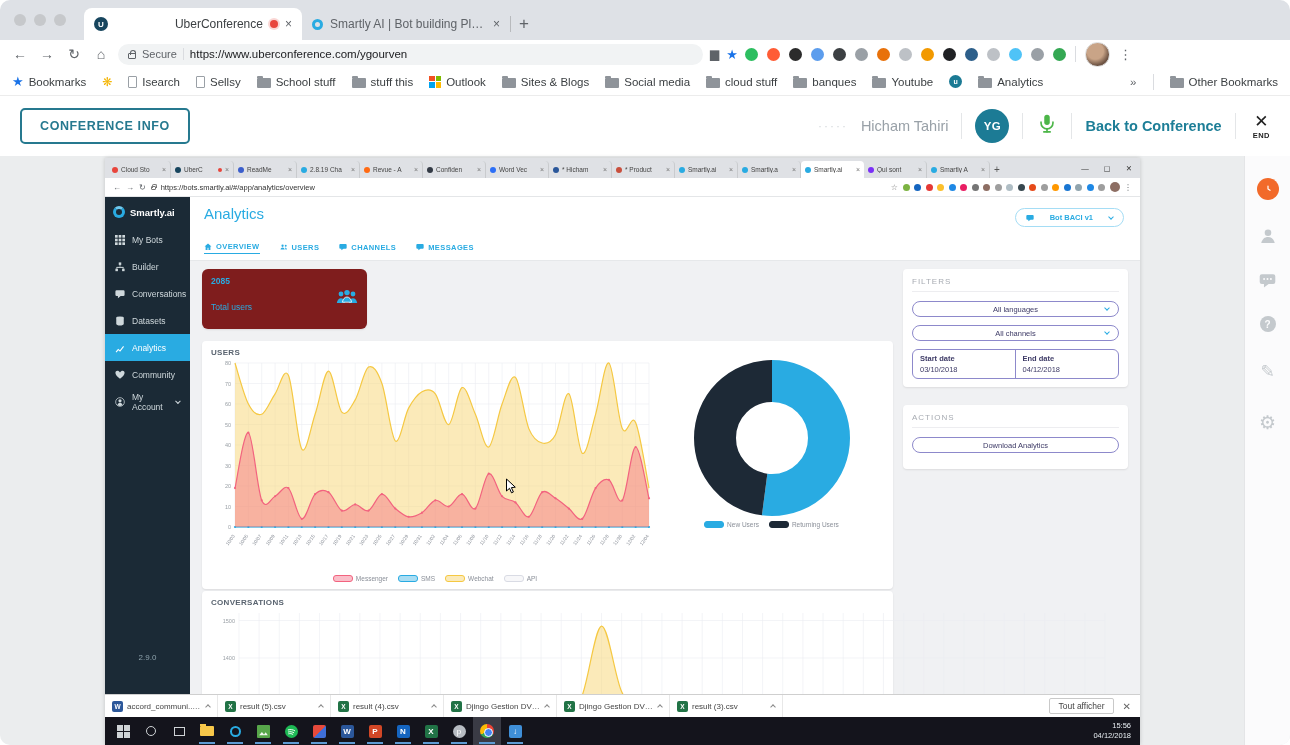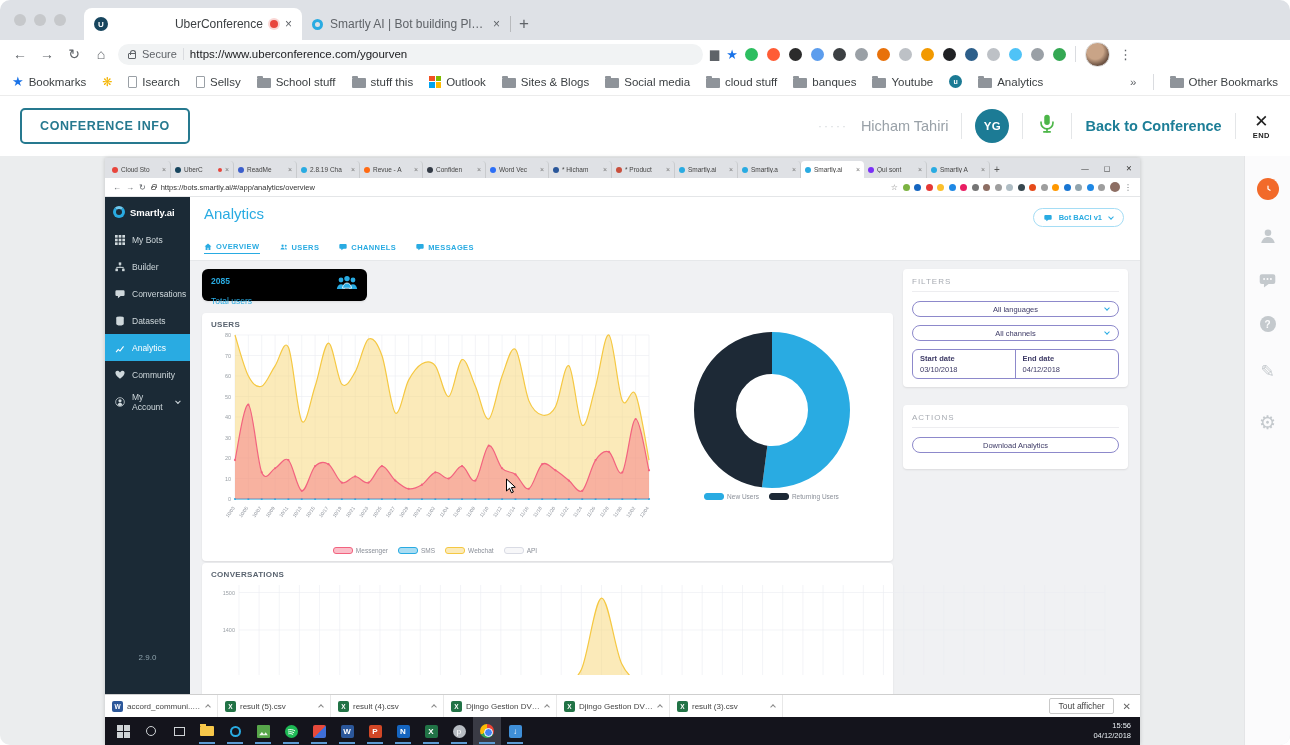--- a/index.html
+++ b/index.html
@@ -99,32 +99,32 @@
 .sitem svg{width:10px;height:10px;flex:none;}
 .sitem.active{background:#29abe2;color:#fff;}
 .sitem .chv{margin-left:auto;}
 .sver{position:absolute;bottom:32px;left:0;right:0;text-align:center;font-size:8px;color:#8fa3ad;}
 .chv{display:inline-block;width:4px;height:4px;border-right:1.4px solid currentColor;border-bottom:1.4px solid currentColor;transform:rotate(45deg);margin-top:-2px;}
 .chv-up{transform:rotate(-135deg);margin-top:2px;}
 
 .amain{flex:1;display:flex;flex-direction:column;overflow:hidden;}
 .ahead{background:#fff;height:64px;position:relative;border-bottom:1px solid #e6e8ea;flex:none;}
 .atitle{position:absolute;left:14px;top:8px;color:#29abe2;font-size:15px;}
-.botpill{position:absolute;right:16px;top:11px;border:1px solid #a5ddf5;border-radius:11px;color:#29abe2;font-size:7.5px;font-weight:bold;padding:4px 10px;display:flex;align-items:center;gap:7px;background:#fff;}
+.botpill{position:absolute;right:16px;top:11px;border:1px solid #a5ddf5;border-radius:11px;color:#29abe2;font-size:7.5px;font-weight:bold;padding:4px 10px;display:flex;align-items:center;gap:16px;background:#fff;}
 .botpill .chv{border-color:#29abe2;}
 .atabs{position:absolute;left:14px;bottom:6px;display:flex;gap:20px;}
 .atab{display:flex;align-items:center;gap:4px;color:#29abe2;font-size:7.5px;font-weight:bold;letter-spacing:.4px;padding-bottom:2px;}
 .atab svg{width:8px;height:8px;}
 .atab.active{border-bottom:1.5px solid #29abe2;}
 .acontent{flex:1;padding:8px 12px 0;display:grid;grid-template-columns:1fr 225px;gap:10px;align-content:start;}
 .colL{min-width:0;}
 .statrow{display:grid;grid-template-columns:repeat(4,1fr);gap:10px;}
-.scard{background:#000000;border-radius:6px;box-shadow:0 1px 2px rgba(0,0,0,.09);height:32px;padding:7px 9px;position:relative;}
+.scard{background:#7f1d1d;border-radius:6px;box-shadow:0 1px 2px rgba(0,0,0,.09);height:60px;padding:7px 9px;position:relative;}
 .sval{color:#29abe2;font-size:8.5px;font-weight:bold;}
-.slab{color:#29abe2;font-size:8.5px;margin-top:10px;}
+.slab{color:#29abe2;font-size:8.5px;margin-top:16px;}
 .sic{position:absolute;right:9px;top:50%;transform:translateY(-50%);color:#29abe2;}
 .sic svg{width:22px;height:18px;}
 .panel{background:#fff;border-radius:4px;box-shadow:0 1px 2px rgba(0,0,0,.09);margin-top:12px;padding:7px 9px;}
 .ptitle{font-size:8px;font-weight:bold;color:#5a6470;letter-spacing:.3px;}
 .users-flex{display:flex;align-items:flex-start;}
 .chartcol{width:448px;}
 .legend{display:flex;justify-content:center;gap:10px;margin-top:2px;}
 .lg-item{display:flex;align-items:center;gap:3px;font-size:6.5px;color:#8a8f98;}
 .lg-sw{width:20px;height:7px;border-radius:3px;border:1px solid;}
 .donutcol{flex:1;display:flex;flex-direction:column;align-items:center;}

